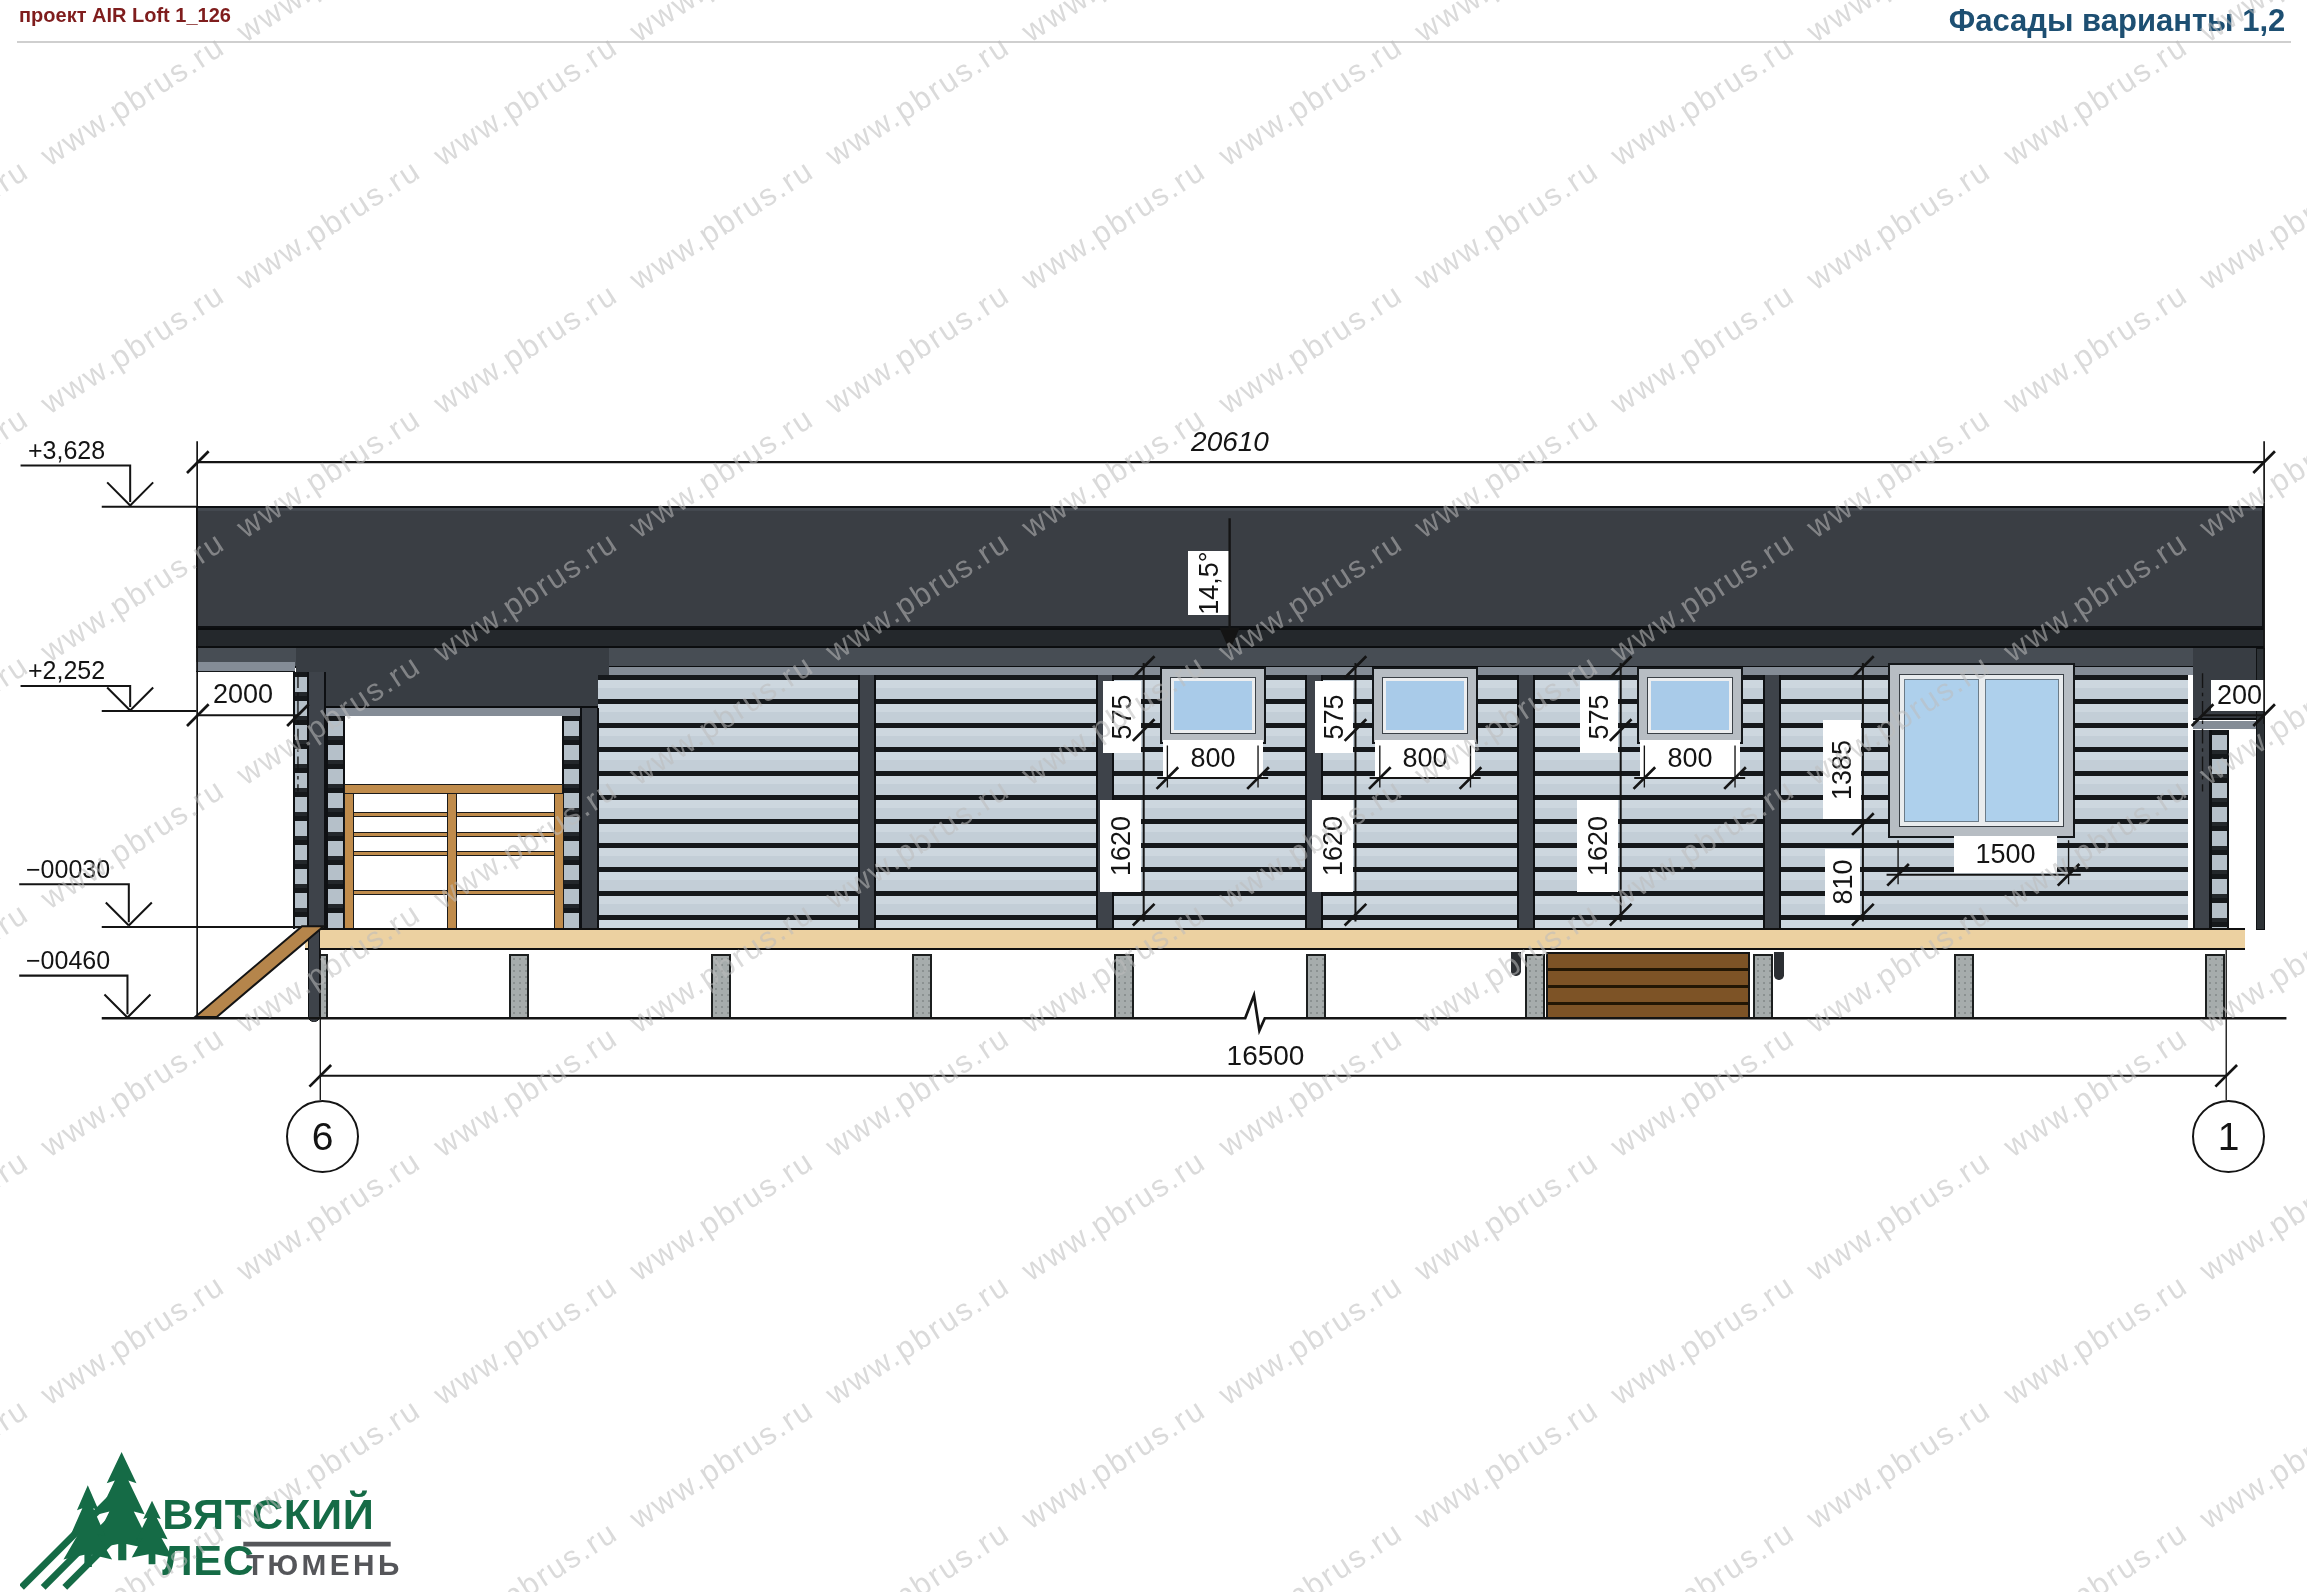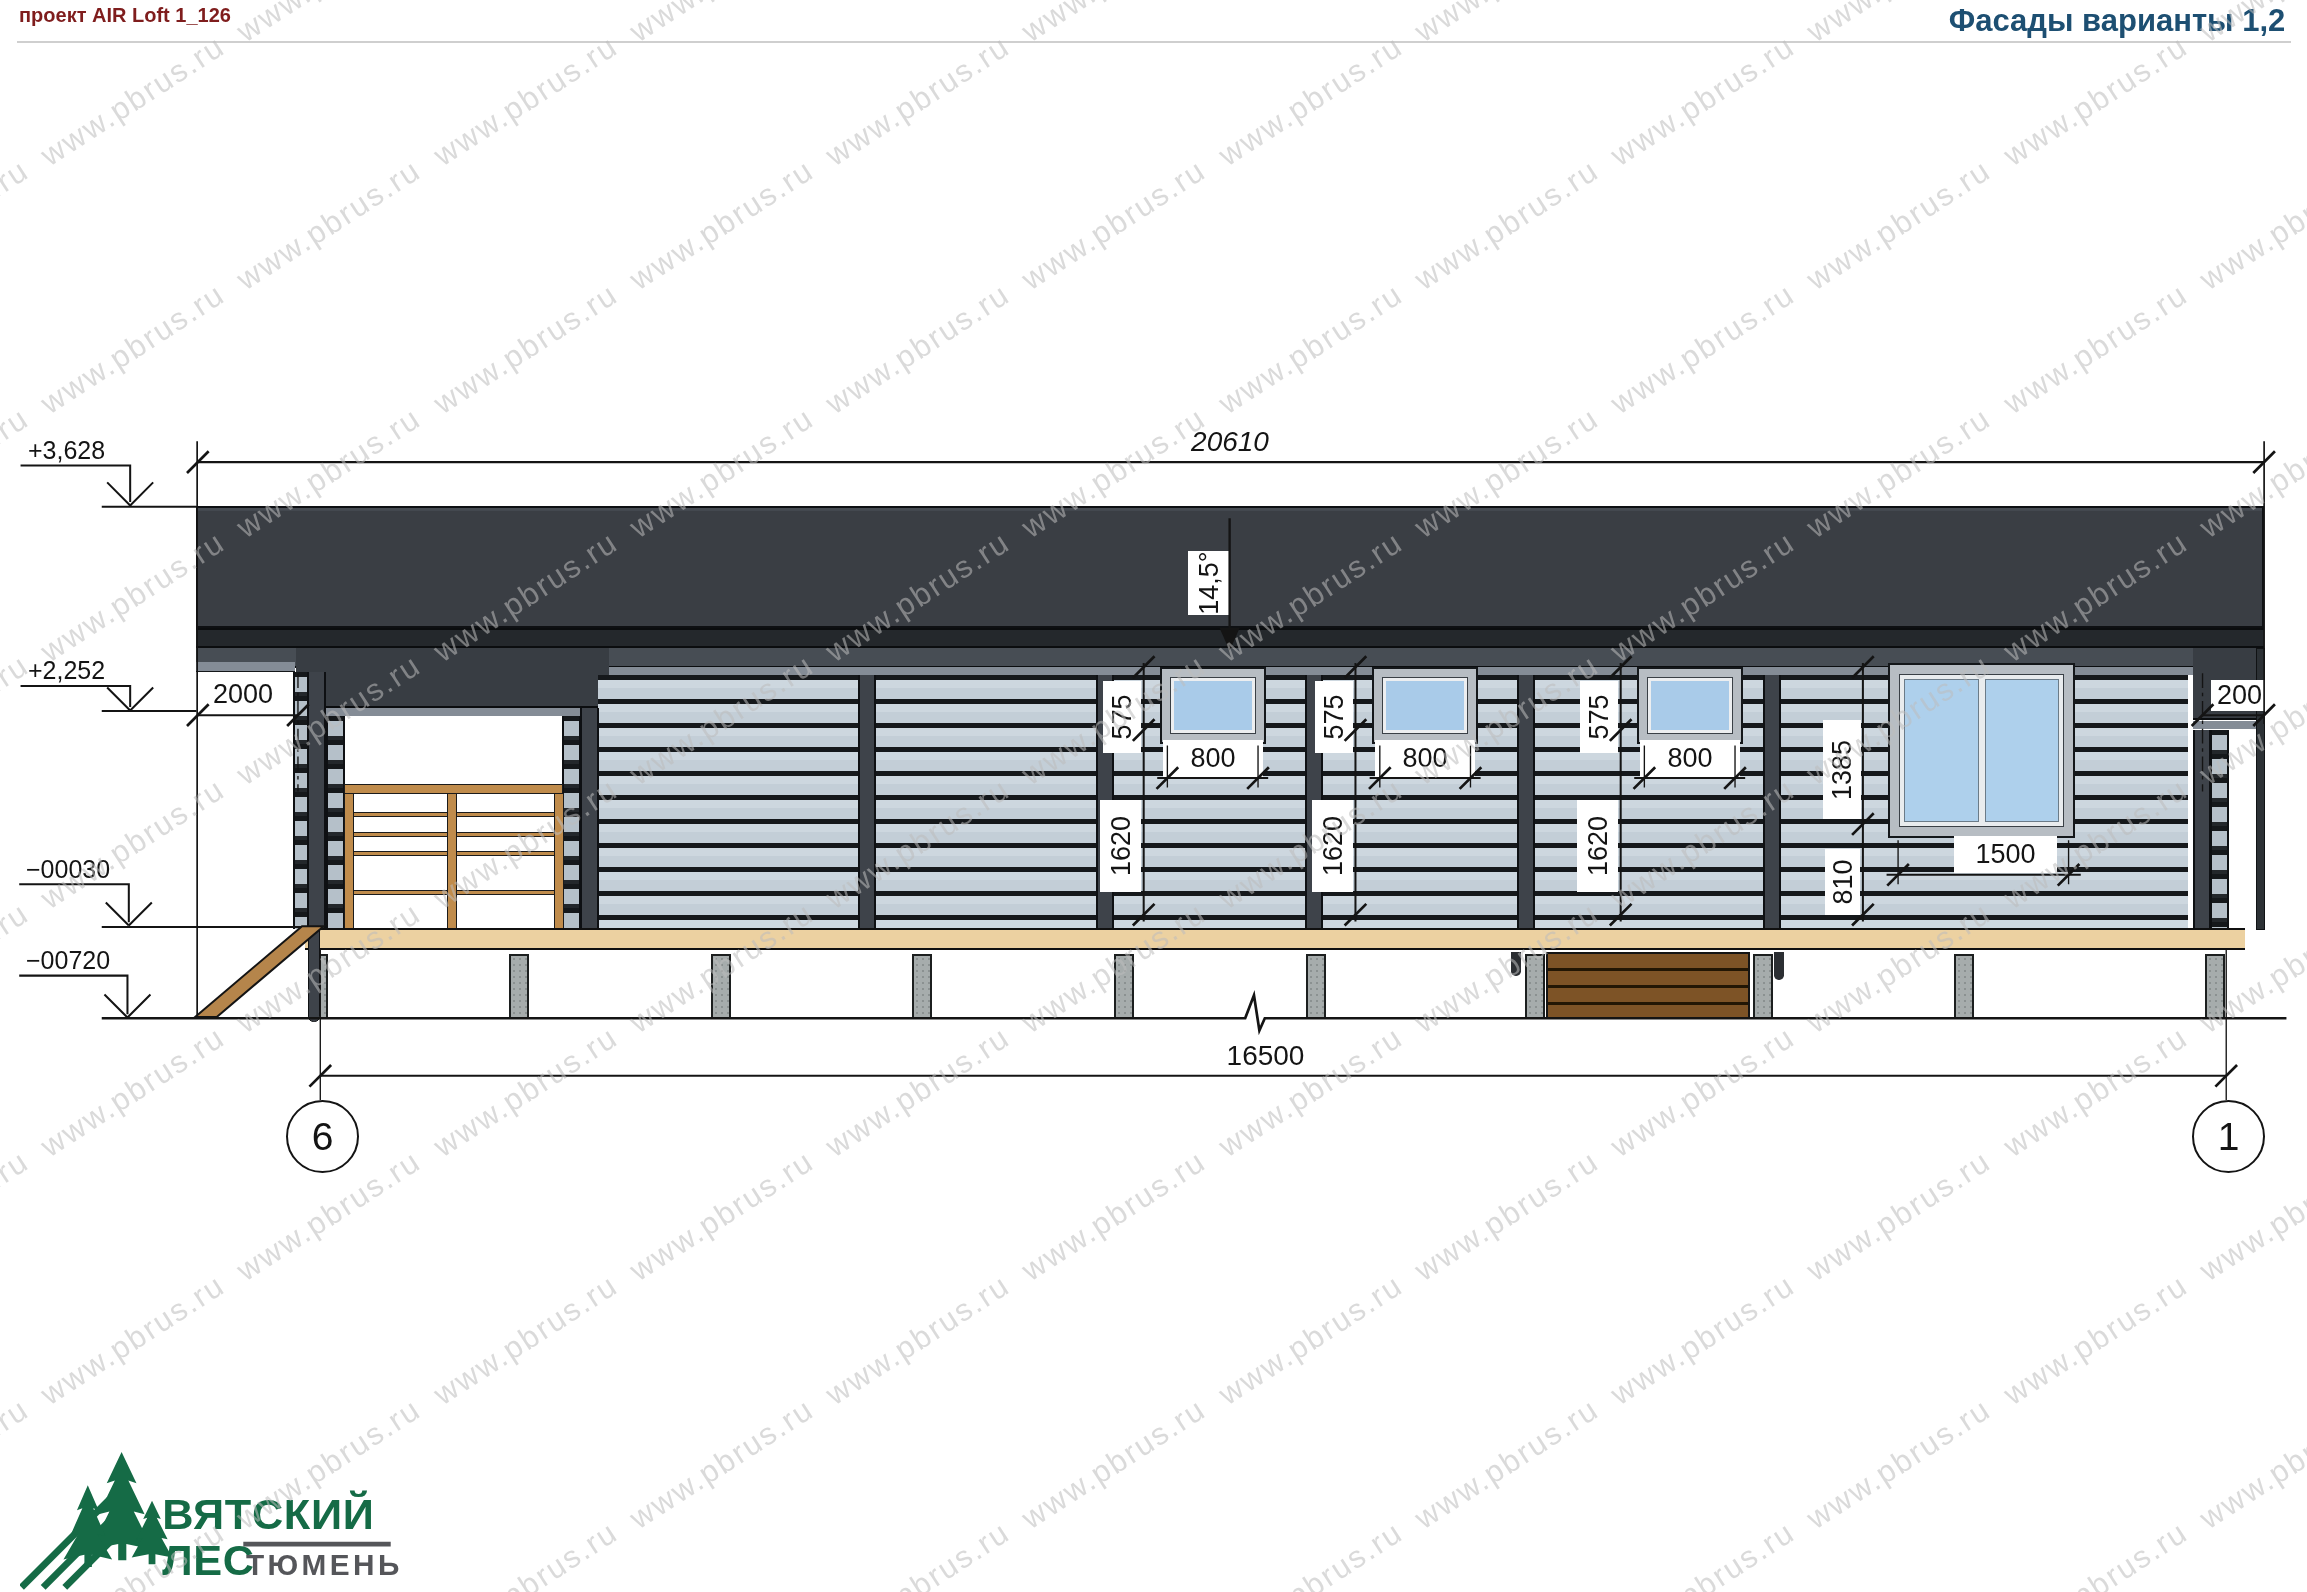--- a/index.html
+++ b/index.html
@@ -189,21 +189,21 @@
   <div class="dim vlab" style="left:1825px;top:849px;width:35px;height:66px">
       <span>810</span>
     </div>
   <div class="dim" style="left:1954px;top:836px;width:103px;height:37px">1500</div>
 
   <div class="dim nobg" style="left:1191px;top:1039px;width:149px;height:34px;font-size:28px">16500</div>
 
   <div class="elev" style="left:28px;top:436px">+3,628</div>
   <div class="elev" style="left:28px;top:656px">+2,252</div>
   <div class="elev" style="left:26px;top:855px">−00030</div>
-  <div class="elev" style="left:26px;top:946px">−00720</div>
+  <div class="elev" style="left:26px;top:946px">−00460</div>
 
   <div class="axis-circle" style="left:286px">6</div>
   <div class="axis-circle" style="left:2192px">1</div>
 
   <svg id="svg-lines" width="2307" height="1592" viewBox="0 0 3409 2353">
     <g stroke="#141414" fill="none">
 
       <path d="M291,652 V1505" stroke-width="2.5"></path>
       <path d="M3346,652 V1070" stroke-width="2.5"></path>
 

